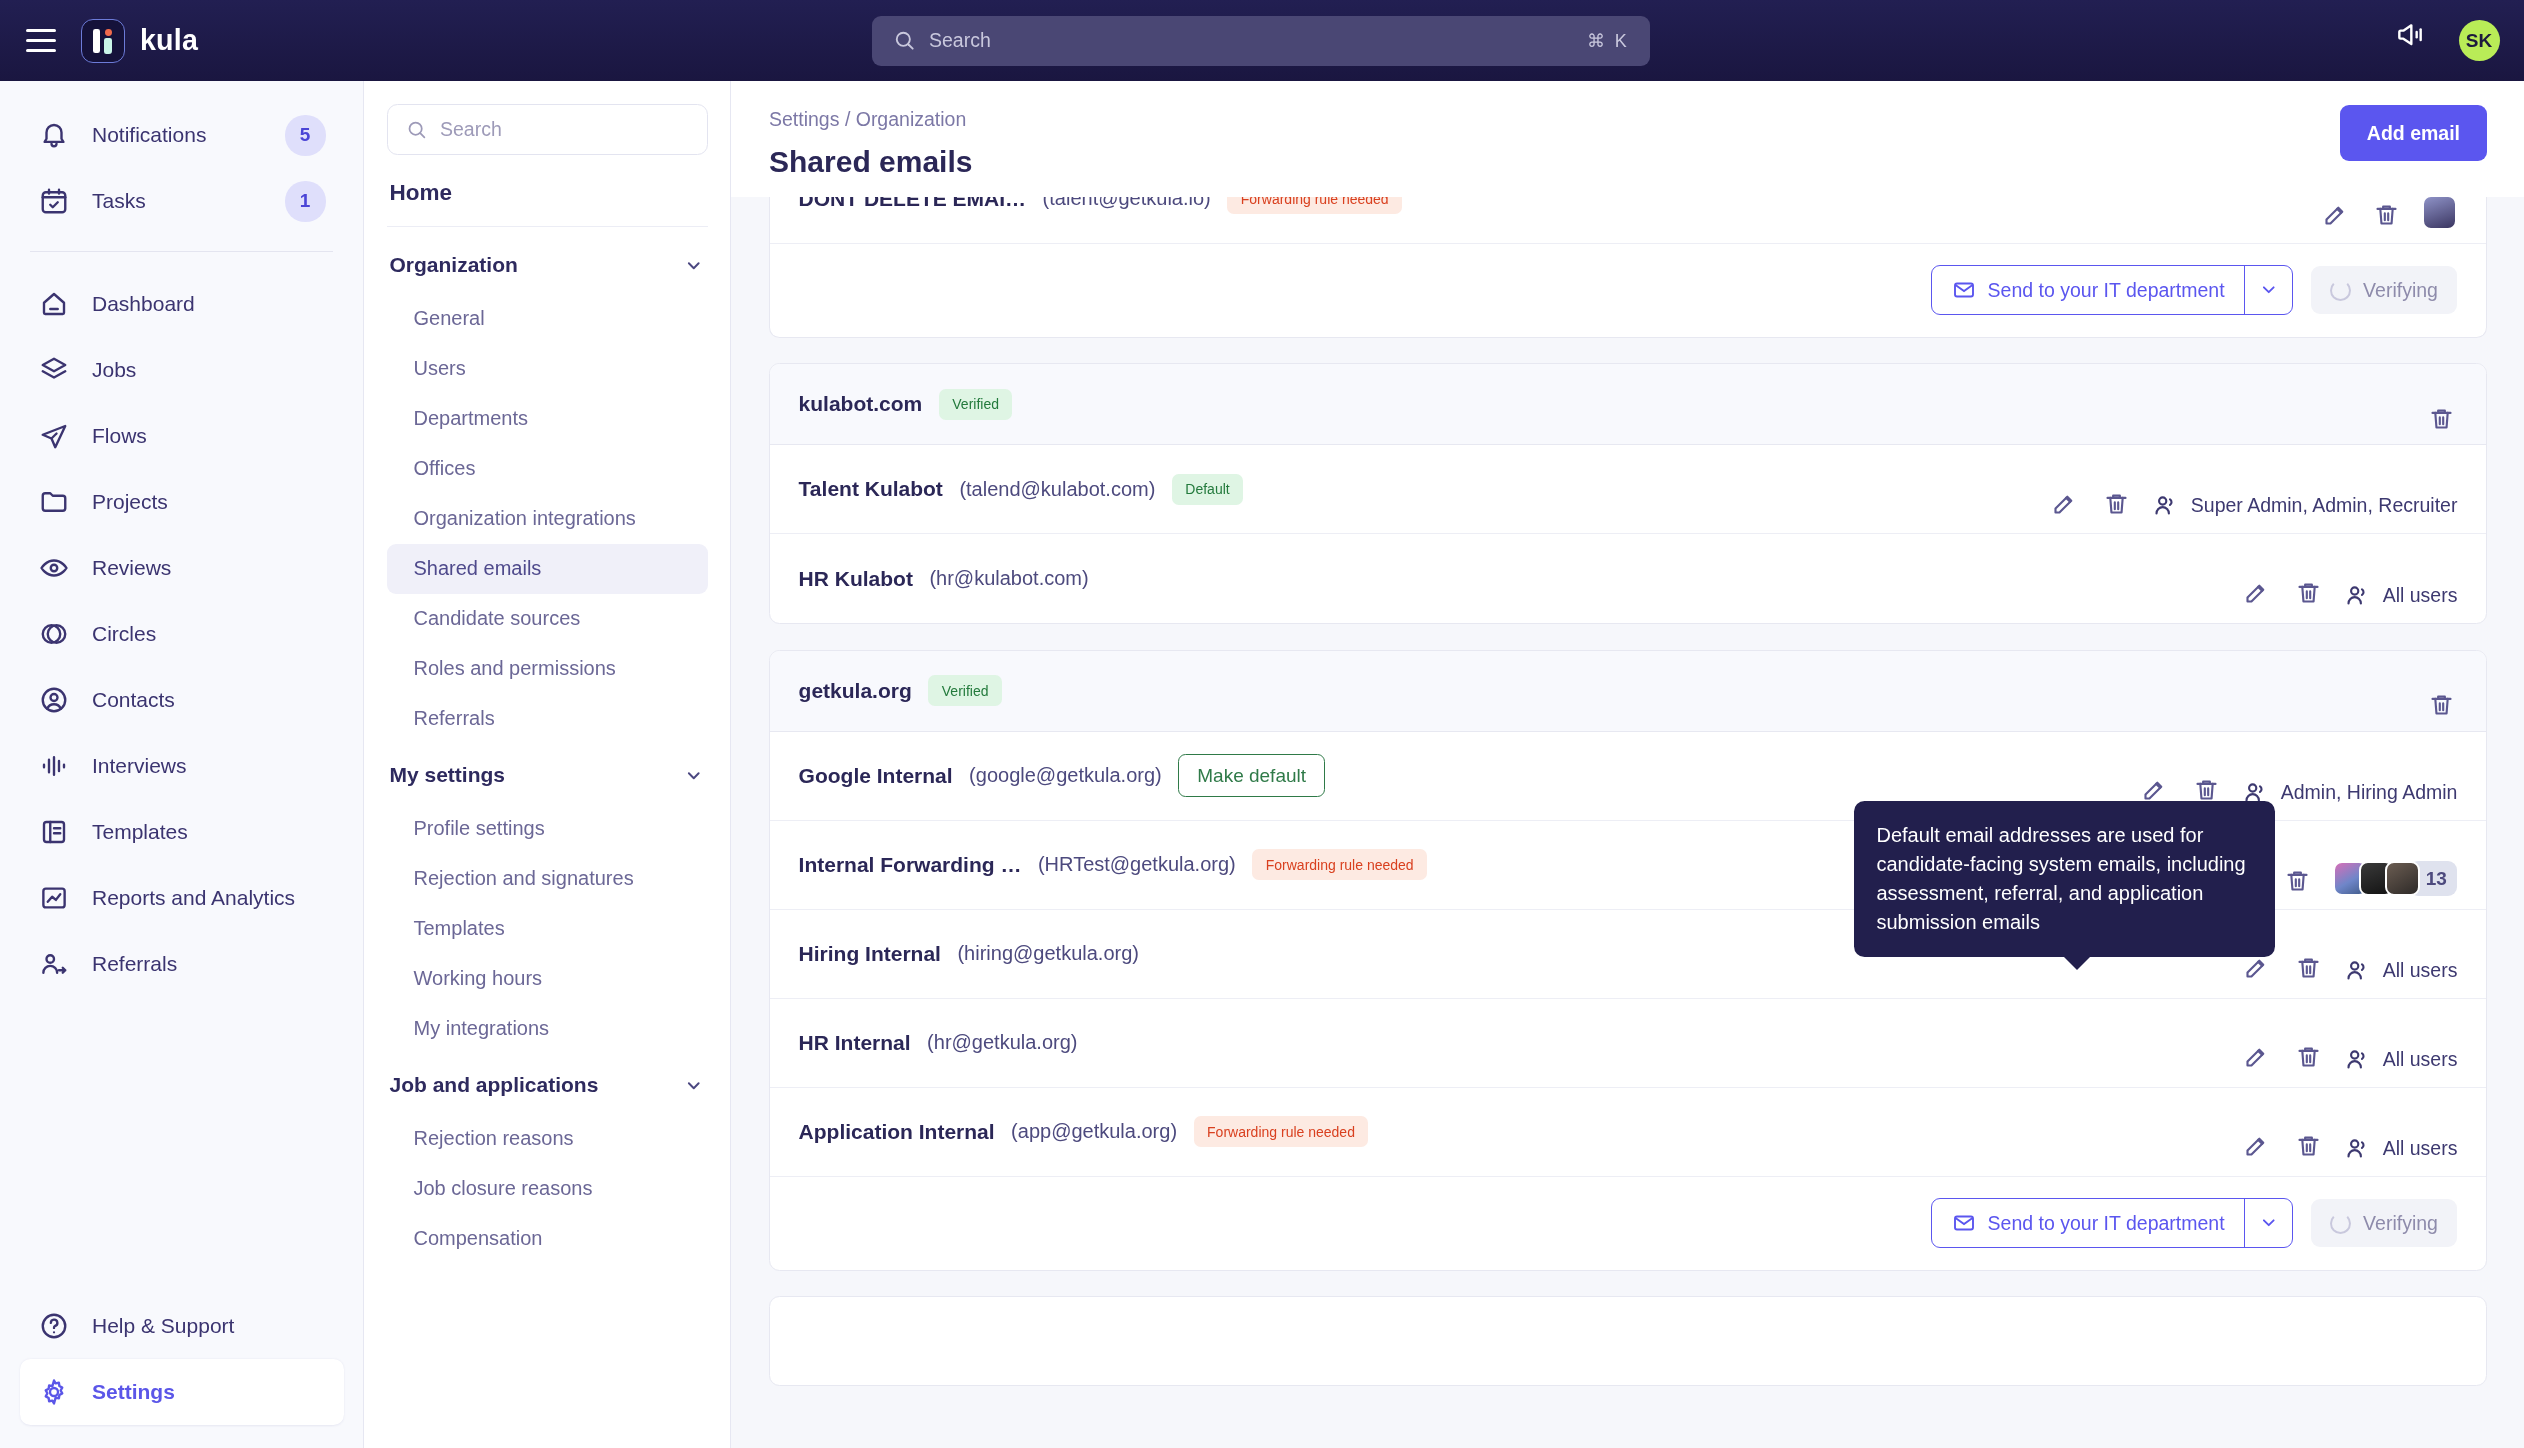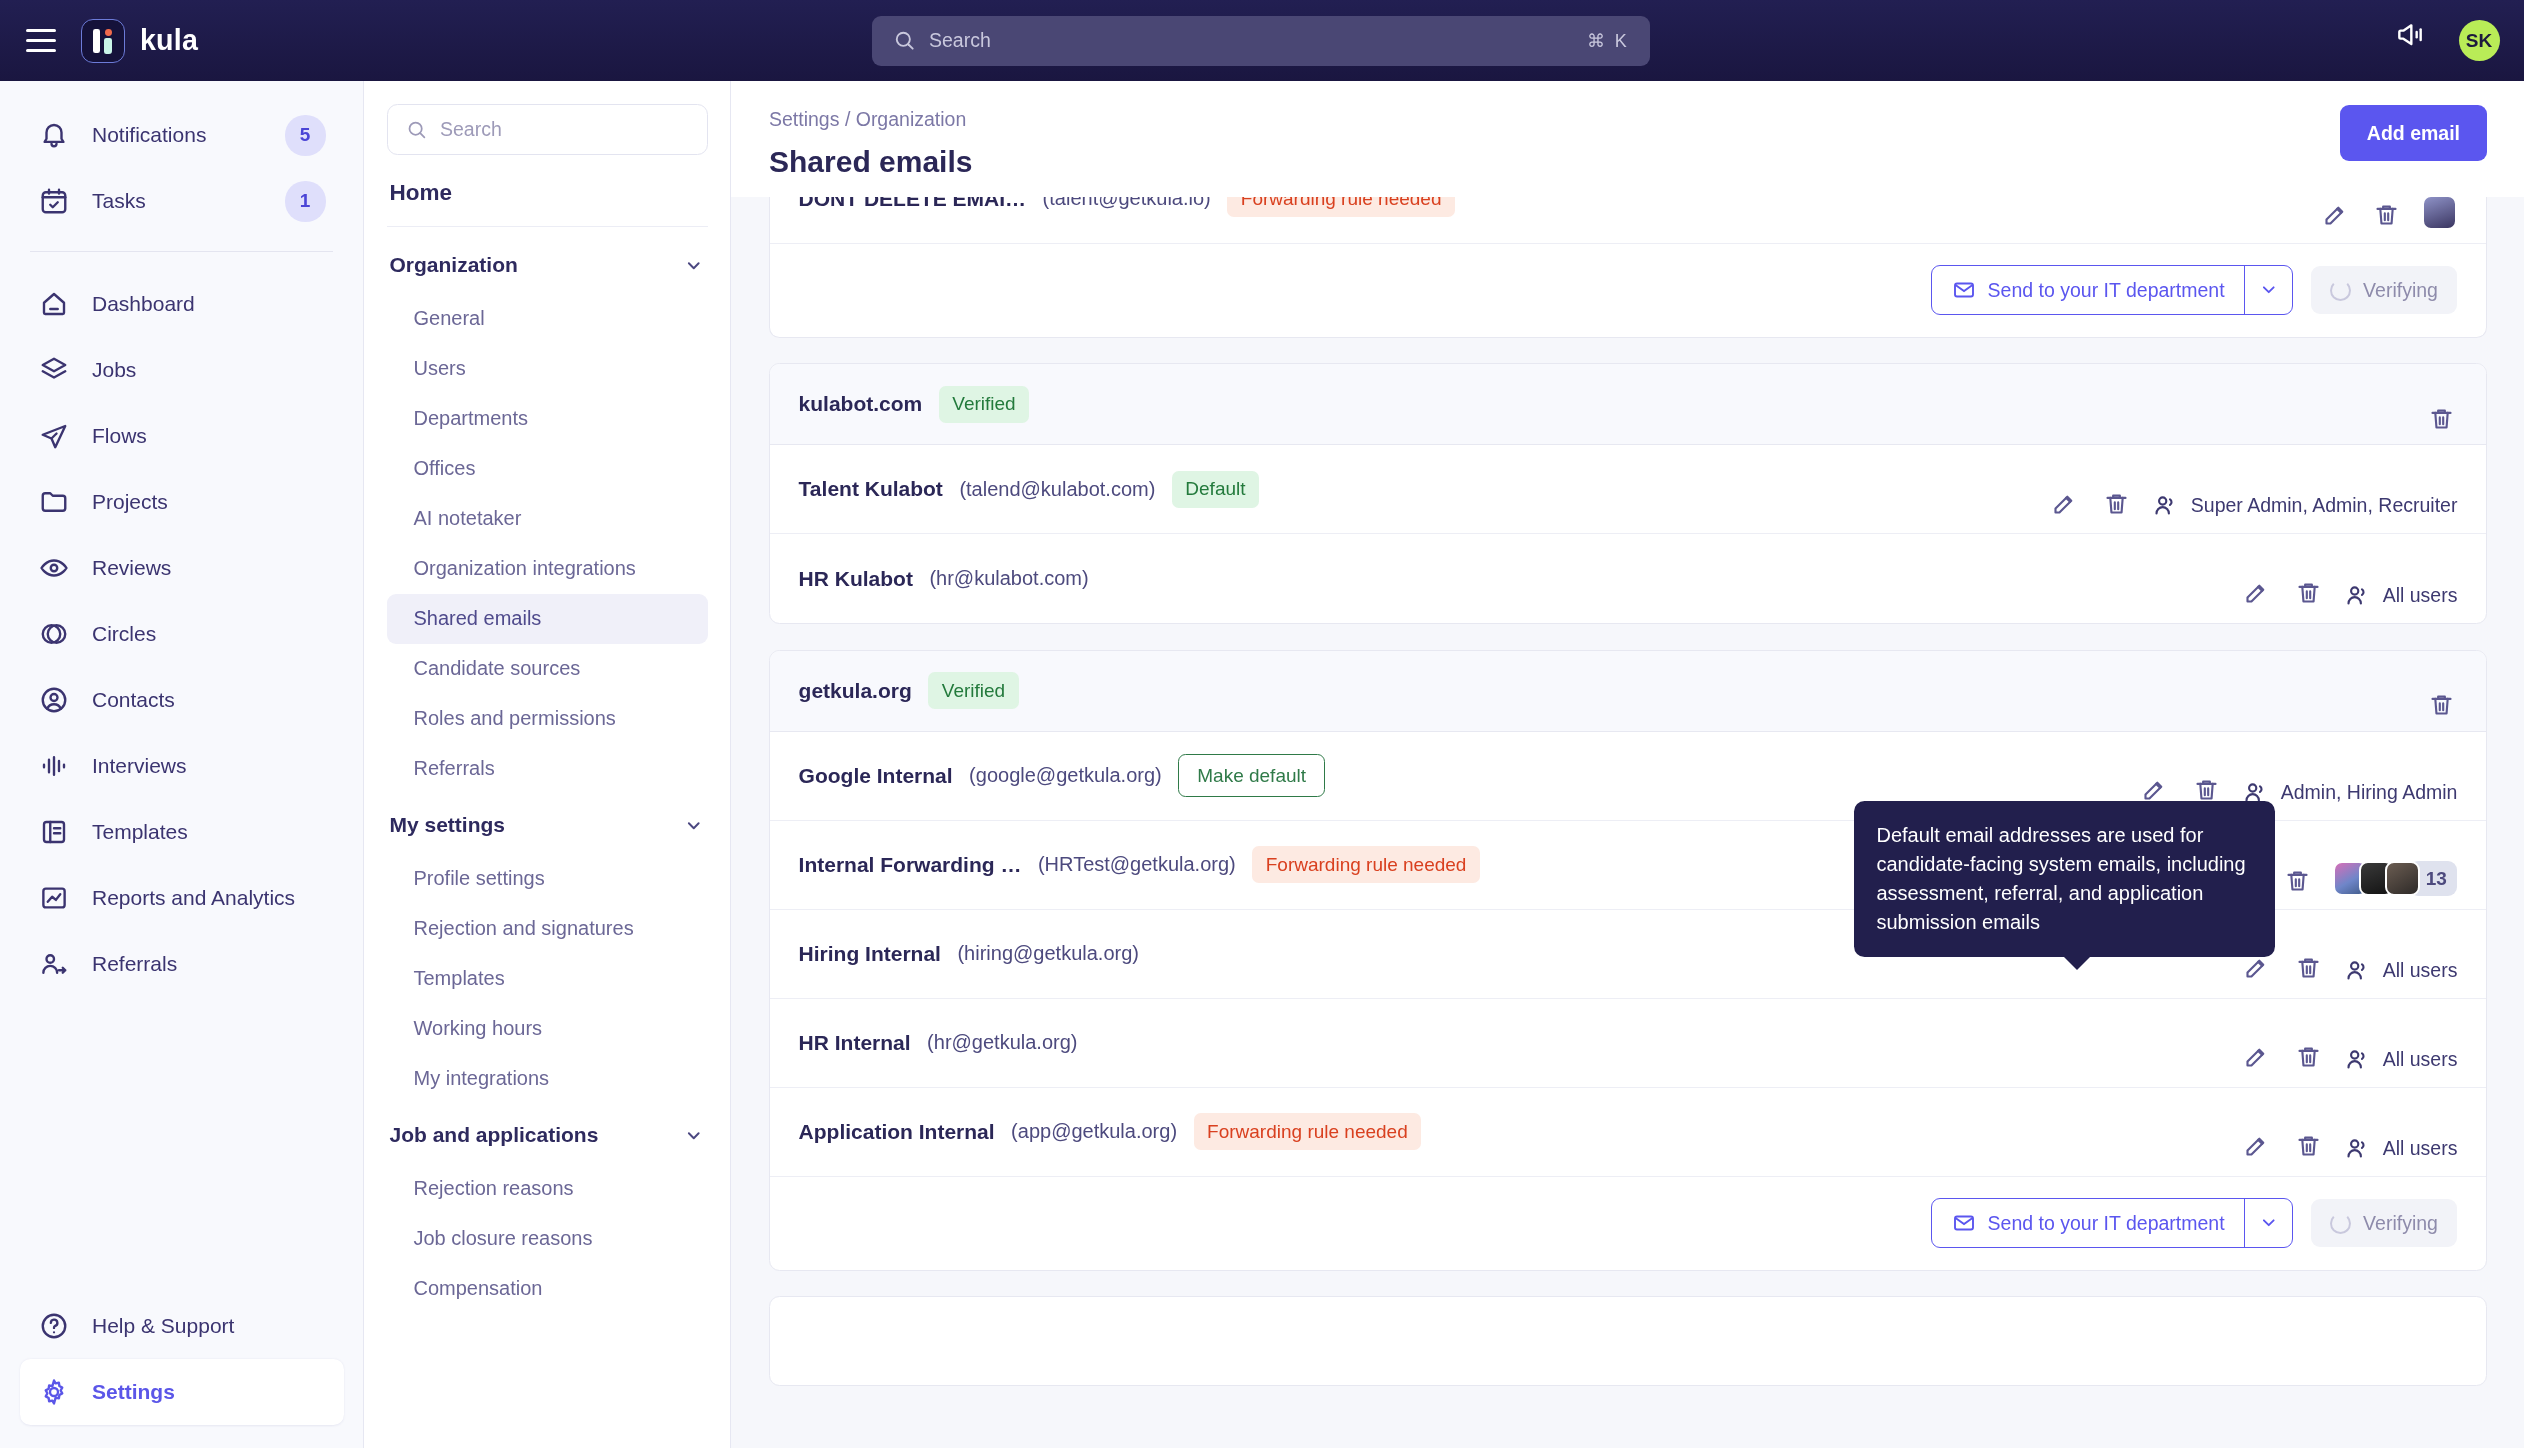--- a/index.html
+++ b/index.html
@@ -127,21 +127,21 @@
 
   .email-row {
     min-height: 89px; display: flex; align-items: center;
     padding: 0 28.6px; border-bottom: 0.8px solid #edeef5; gap: 16.5px;
   }
   .email-row:last-child { border-bottom: none; }
   .em-name { font-size: 21px; font-weight: 600; color: #2b2757; }
   .em-addr { font-size: 20px; color: #4d4a7e; }
   .row-right { margin-left: auto; display: flex; align-items: flex-end; gap: 19.5px; margin-top: 28px; }
 
-  .pill { border-radius: 6.8px; padding: 7.5px 13.5px; font-size: 19px; white-space: nowrap; }
+  .pill { border-radius: 6.8px; padding: 7.5px 13.5px; font-size: 14px; white-space: nowrap; }
   .pill-warn { background: #fdeae2; color: #d9401f; }
   .pill-ok { background: #dff5e4; color: #237a3c; }
 
   .btn-outline-green {
     background: #fff; border: 1.2px solid #2f7a48; color: #2f7a48;
     font-size: 19px; border-radius: 7.5px; padding: 9.8px 18px; cursor: pointer;
   }
 
   .ico-btn { width: 32px; height: 32px; cursor: pointer; display: flex; align-items: center; justify-content: center; }
   .ico-btn svg { stroke: #5b5790; stroke-width: 1.9; fill: none; stroke-linecap: round; stroke-linejoin: round; }
@@ -405,21 +405,20 @@
         <span class="chev">
             <svg viewBox="0 0 24 24" width="19.5" height="19.5">
               <path d="M6 9l6 6 6-6"></path>
             </svg>
           </span>
       </div>
       <div class="setnav-item">General</div>
       <div class="setnav-item">Users</div>
       <div class="setnav-item">Departments</div>
       <div class="setnav-item">Offices</div>
-      <div class="setnav-item">AI notetaker</div>
       <div class="setnav-item">Organization integrations</div>
       <div class="setnav-item active">Shared emails</div>
       <div class="setnav-item">Candidate sources</div>
       <div class="setnav-item">Roles and permissions</div>
       <div class="setnav-item">Referrals</div>
 
       <div class="setnav-group">
         <span>My settings</span>
         <span class="chev">
             <svg viewBox="0 0 24 24" width="19.5" height="19.5">

